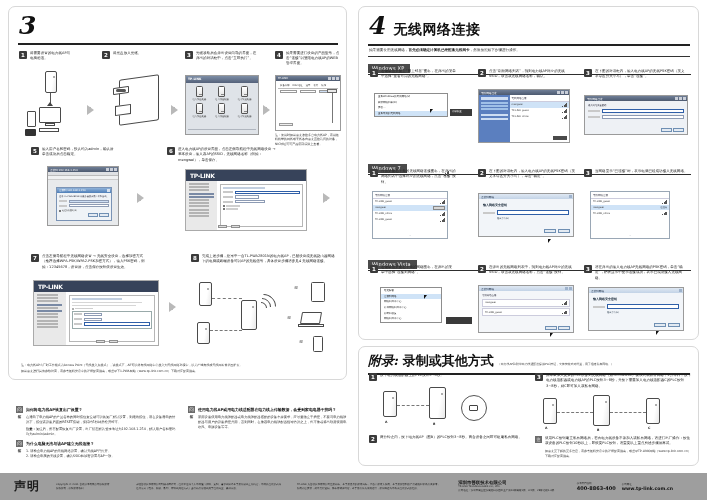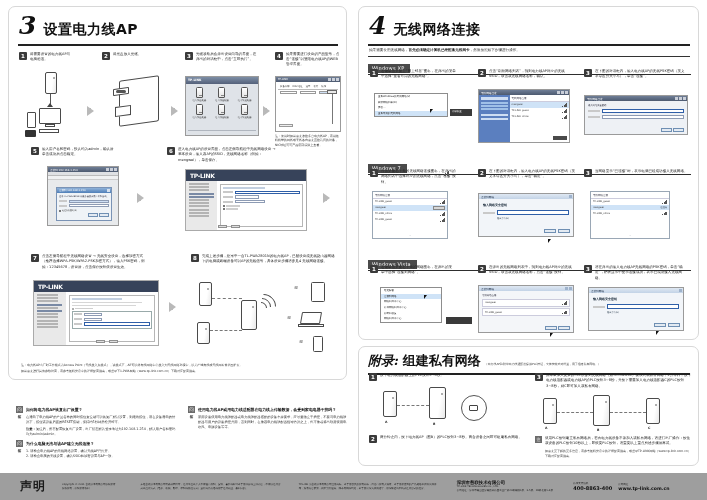--- a/index.html
+++ b/index.html
@@ -142,21 +142,21 @@
   .q-ico { flex:0 0 auto; width:7px;height:7px;background:#6b6b6b;color:#fff;
            font-size:4.5px; display:flex;align-items:center;justify-content:center; }
   .q-txt { font-size:3.9px; font-weight:bold; color:#111; line-height:1.4; padding-top:.7px; }
   .a-row { display:flex; gap:3px; padding-left:0; }
   .a-ico { flex:0 0 auto; width:7px; text-align:center; font-size:3.6px; font-weight:bold; color:#333; }
   .a-txt { font-size:3.3px; line-height:1.55; color:#333; }
   .a-txt b { font-weight:bold; }
 
   
   .footer { position:absolute; left:0; bottom:0; width:707px; height:27px; background:#9e9e9e;
-            display:flex; align-items:center; padding: 0 20px; gap:16px; }
+            display:flex; align-items:center; padding: 0 14px; gap:16px; }
   .f-title { font-size:12px; font-weight:bold; color:#1a1a1a; letter-spacing:1px; flex:0 0 auto; }
   .f-col { font-size:2.5px; line-height:1.5; color:#1c1c1c; }
   .f-phone { font-size:5px; font-weight:bold; color:#111; }
   .f-web { font-size:4.6px; font-weight:bold; color:#111; }
 
   
   .apx-title { font-family:"DejaVu Serif","Liberation Serif",serif; font-size:13px; font-weight:bold;
                font-style:italic; color:#111; }
   .apx-note { font-size:2.9px; color:#444; }
 
@@ -178,21 +178,20 @@
 </style>
 </head>
 <body>
 
 <div class="page">
 
   <div class="panel" style="left:8px; top:6px; width:339px; height:374px;">
 
     <div class="sec-head">
       <div class="sec-num">3</div>
-      <div class="sec-title">设置电力线AP</div>
     </div>
     <div class="rule"></div>
 
     <div class="steps" style="height:105px;">
 
       <div class="step" style="left:10px; top:6px; width:52px;">
         <div class="step-head">
           <div class="badge">1</div>
           <div class="step-text">将需要设置的电力线AP与电脑相连。</div>
         </div>
@@ -879,21 +878,21 @@
         </div>
       </div>
       <div style="position:absolute; left:288px; top:80px; width:0;height:0;border-left:3px solid #111;border-bottom:4px solid transparent;"></div>
     </div>
   </div>
 
   <div class="panel" style="left:358px; top:346px; width:341px; height:120px;">
 
     <div style="display:flex; align-items:baseline; gap:4px; padding:5px 0 0 9px;">
       <span class="apx-title">附录:</span>
-      <span class="apx-title" style="font-style:normal;font-family:'DejaVu Sans','Liberation Sans',sans-serif;">组建私有网络</span>
+      <span class="apx-title" style="font-style:normal;font-family:'DejaVu Sans','Liberation Sans',sans-serif;">录制或其他方式</span>
       <span class="apx-note" style="flex:1;">（电力线AP和附带电力线适配器提供PLC按钮，支持按模式对设置，用于组建私有网络。）</span>
     </div>
     <div class="rule" style="margin-top:3px;"></div>
 
     <div style="position:absolute; left:10px; top:26px; width:158px;">
       <div class="step-head">
         <div class="badge">1</div>
         <div class="step-text">按下电力线适配器上的PLC按钮3~8秒。</div>
       </div>
       <div style="position:relative; height:48px; margin-top:4px;">

